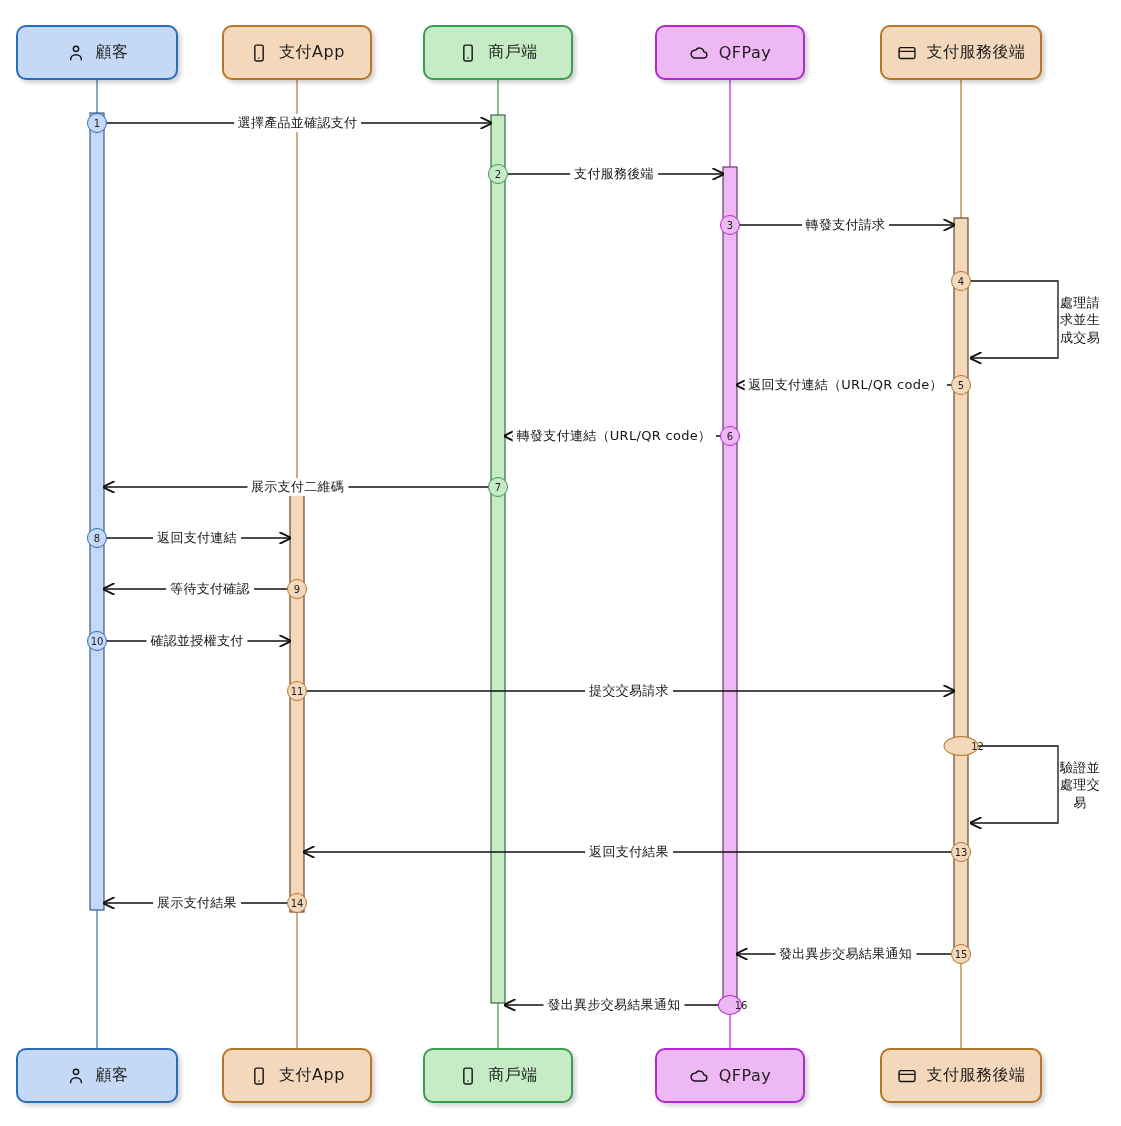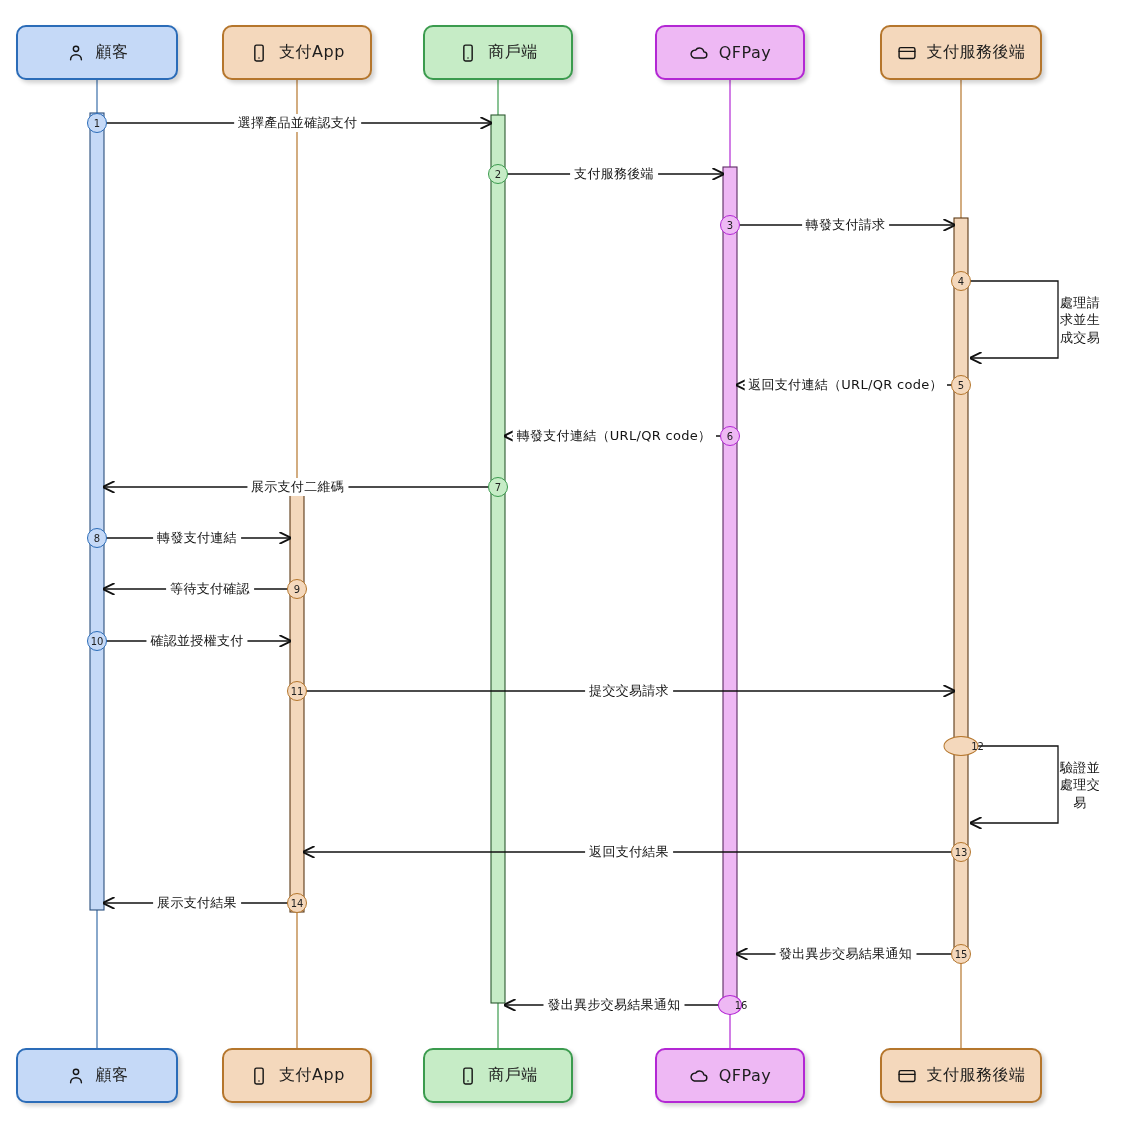--- a/index.html
+++ b/index.html
@@ -222,21 +222,21 @@
       </div>
     </div>
   <div id="labels-layer">
       <div class="msg-label" style="left: 297.5px; top: 123px;">選擇產品並確認支付</div>
       <div class="msg-label" style="left: 614px; top: 174px;">支付服務後端</div>
       <div class="msg-label" style="left: 845.5px; top: 225px;">轉發支付請求</div>
       <div class="note-label" style="left: 1080px; top: 319.5px; max-width: 110px; white-space: normal;">處理請求並生成交易</div>
       <div class="msg-label" style="left: 845.5px; top: 385px;">返回支付連結（URL/QR code）</div>
       <div class="msg-label" style="left: 614px; top: 436px;">轉發支付連結（URL/QR code）</div>
       <div class="msg-label" style="left: 297.5px; top: 487px;">展示支付二維碼</div>
-      <div class="msg-label" style="left: 197px; top: 538px;">轉發支付連結</div>
+      <div class="msg-label" style="left: 197px; top: 538px;">返回支付連結</div>
       <div class="msg-label" style="left: 210px; top: 589px;">等待支付確認</div>
       <div class="msg-label" style="left: 197px; top: 641px;">確認並授權支付</div>
       <div class="msg-label" style="left: 629px; top: 691px;">提交交易請求</div>
       <div class="note-label" style="left: 1080px; top: 784.5px; max-width: 110px; white-space: normal;">驗證並處理交易</div>
       <div class="msg-label" style="left: 629px; top: 852px;">返回支付結果</div>
       <div class="msg-label" style="left: 197px; top: 903px;">展示支付結果</div>
       <div class="msg-label" style="left: 845.5px; top: 954px;">發出異步交易結果通知</div>
       <div class="msg-label" style="left: 614px; top: 1005px;">發出異步交易結果通知</div>
     </div>
   <div id="badges-layer">

